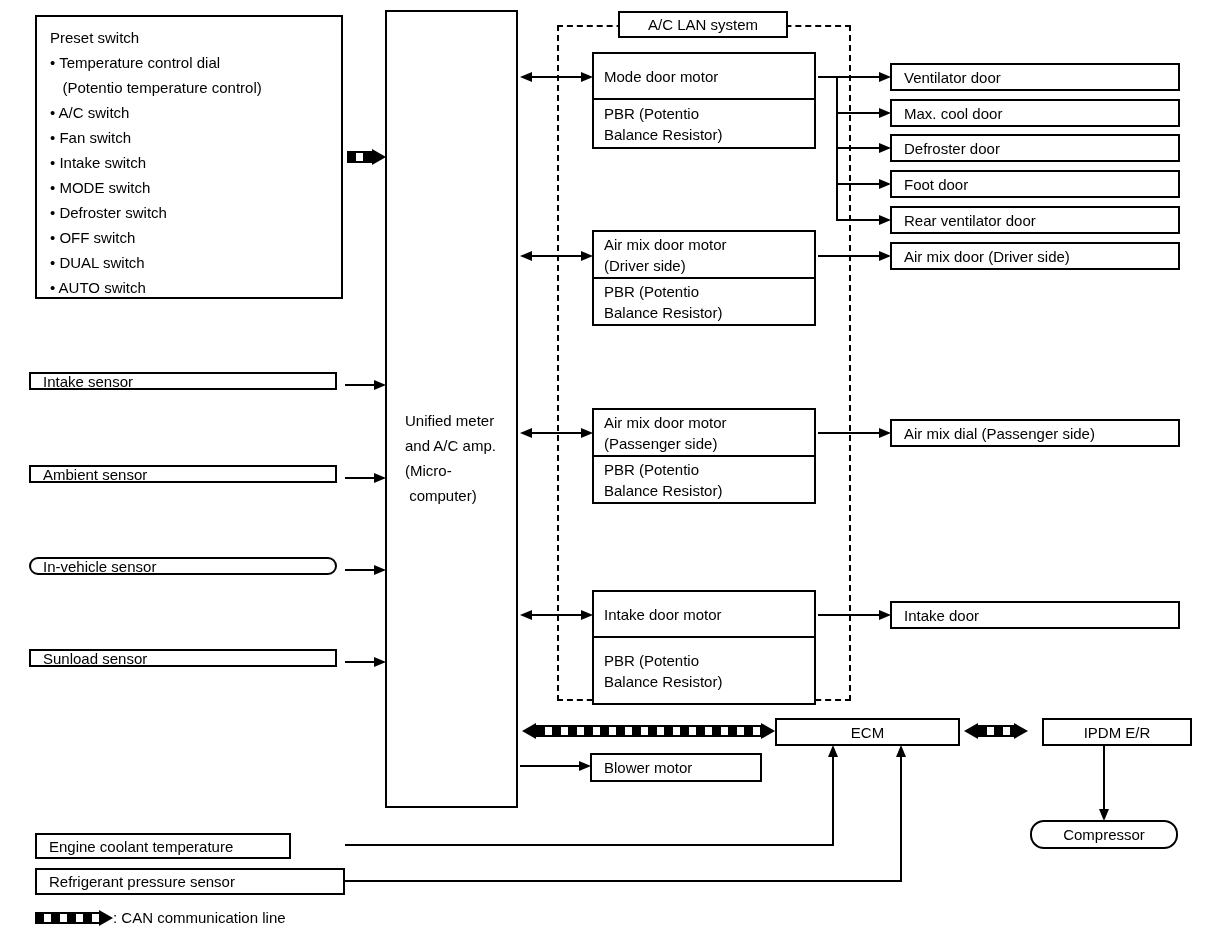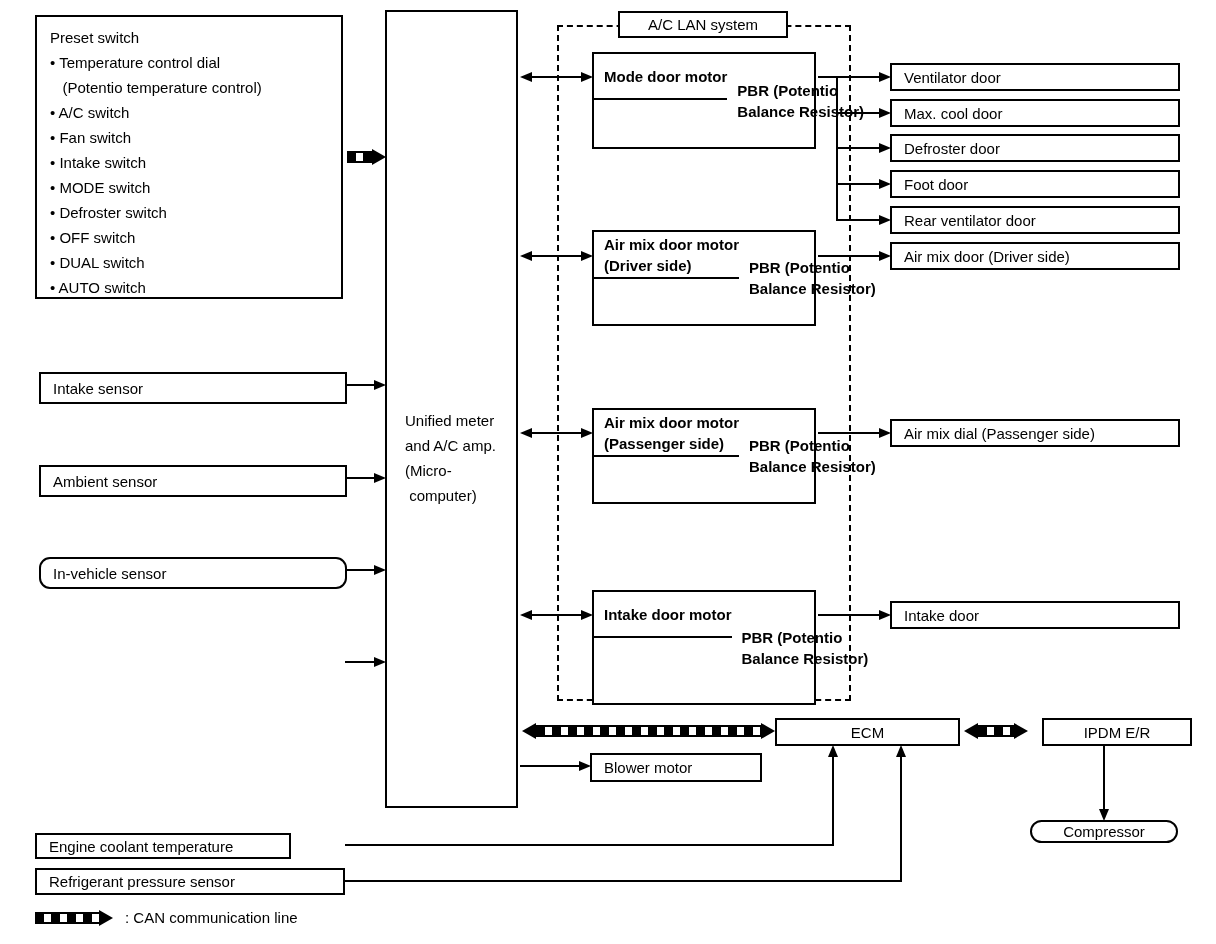--- a/index.html
+++ b/index.html
@@ -43,29 +43,29 @@
   
   #controller-box { position:absolute; left:385px; top:10px; width:133px; height:798px; border:2px solid #000; background:#fff; }
   #controller-box .txt { position:absolute; left:18px; top:352px; line-height:25px; white-space:pre;margin-top:44px; }
 
   
   #lan-box { position:absolute; left:557px; top:25px; width:294px; height:676px; border:2px dashed #000; }
   #lan-title { position:absolute; left:618px; top:11px; width:170px; height:27px; border:2px solid #000; background:#fff;
     display:flex; align-items:center; justify-content:center; z-index:3; }
 
   
-  .motor { position:absolute; left:592px; width:224px; border:2px solid #000; background:#fff; z-index:2; display:flex; flex-direction:row;font-weight:bold; }
+  .motor { position:absolute; left:592px; width:224px; border:2px solid #000; background:#fff; z-index:2; display:flex; flex-direction:column; }
   .motor .m-top { border-bottom:2px solid #000; display:flex; align-items:center; }
   .motor .m-bot { flex:1; display:flex; align-items:center; }
   .motor span { display:block; padding-left:10px; line-height:21px; white-space:pre; }
 
   .door { left:890px; width:290px; height:28px; }
-  .sensor { left:39px; width:308px; height:32px; }
-
-  #legend { position:absolute; left:35px; top:909px; display:flex; align-items:center; gap:26px; }
+  .sensor { left:29px; width:308px; height:18px; }
+
+  #legend { position:absolute; left:35px; top:909px; display:flex; align-items:center; gap:14px; }
 </style>
 </head>
 <body>
 
 <div id="stage">
 
   <div id="preset-box">
     <div class="pl">Preset switch</div>
     <div class="pl">• Temperature control dial</div>
     <div class="pl">   (Potentio temperature control)</div>
@@ -96,20 +96,23 @@
   <div class="bx sensor" style="top:465px;">
       <span class="lbl">Ambient sensor</span>
     </div>
   <div class="hl ar" style="left:345px;top:477px;width:29px;"></div>
 
   <div class="bx sensor" style="top:557px;border-radius:11px;">
       <span class="lbl">In-vehicle sensor</span>
     </div>
   <div class="hl ar" style="left:345px;top:569px;width:29px;"></div>
 
+  <div class="bx sensor" style="top:649px;">
+      <span class="lbl">Sunload sensor</span>
+    </div>
   <div class="hl ar" style="left:345px;top:661px;width:29px;"></div>
 
   <div id="lan-box"></div>
   <div id="lan-title">
       <span>A/C LAN system</span>
     </div>
 
   <div class="motor" style="top:52px;height:97px;">
     <div class="m-top" style="height:46px;">
         <span>Mode door motor</span>
@@ -196,21 +199,21 @@
   <div class="can ar al" style="left:536px;top:725px;width:225px;"></div>
   <div class="can ar al" style="left:978px;top:725px;width:36px;"></div>
 
   <div class="bx center" style="left:775px;top:718px;width:185px;height:28px;">
       <span class="lbl">ECM</span>
     </div>
   <div class="bx center" style="left:1030px;top:718px;width:150px;height:28px;margin-left:12px;">
       <span class="lbl">IPDM E/R</span>
     </div>
   <div class="vl ad" style="left:1103px;top:746px;height:63px;"></div>
-  <div class="bx center" style="left:1030px;top:820px;width:148px;height:23px;border-radius:14px;">
+  <div class="bx center" style="left:1030px;top:820px;width:148px;height:29px;border-radius:14px;">
       <span class="lbl">Compressor</span>
     </div>
 
   <div class="hl ar" style="left:520px;top:765px;width:59px;"></div>
   <div class="bx" style="left:590px;top:753px;width:172px;height:29px;">
       <span class="lbl">Blower motor</span>
     </div>
 
   <div class="bx" style="left:35px;top:833px;width:256px;height:26px;">
       <span class="lbl">Engine coolant temperature</span>

